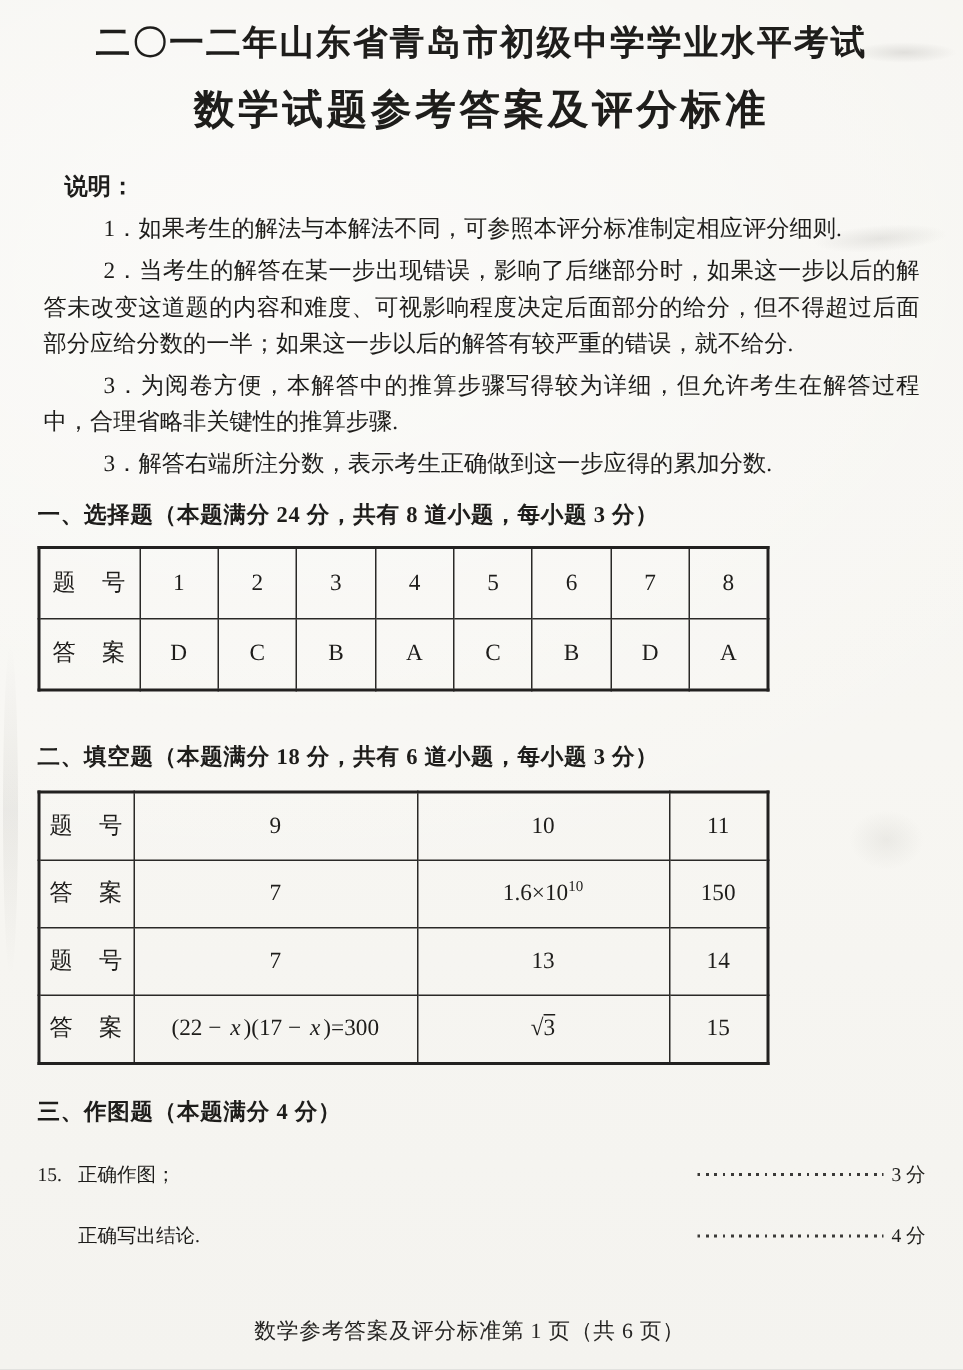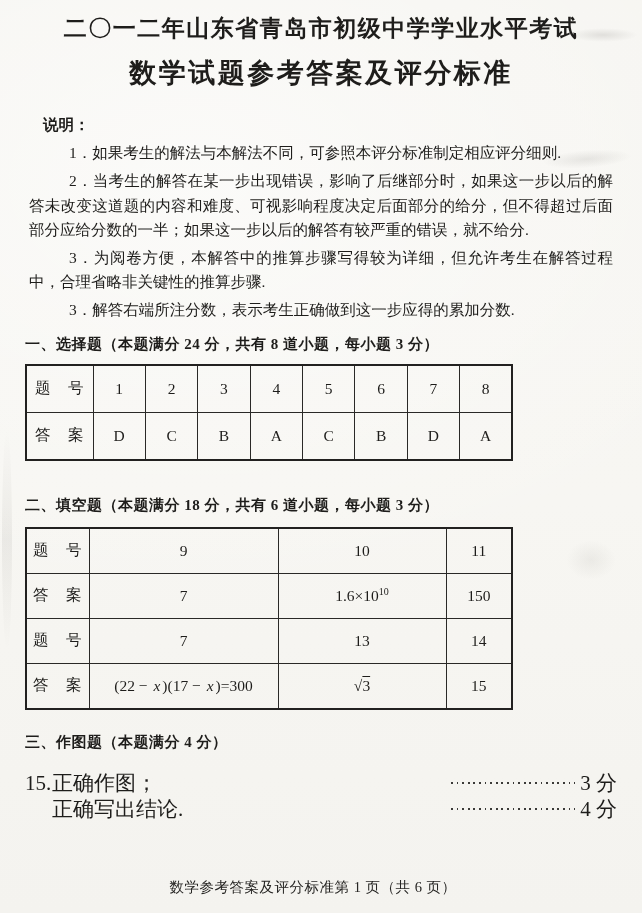--- a/index.html
+++ b/index.html
@@ -30,23 +30,23 @@
   .t2{margin-top:10px;}
   td{border:1.4px solid #2a2927;text-align:center;font-size:15.5px;padding:0;}
   .t1 td{height:46px;}
   .t2 td{height:44px;}
   table{border:2.2px solid #222120;}
   td.rh{letter-spacing:1px;font-size:15.5px;}
   sup{font-size:10px;vertical-align:super;line-height:0;}
   .var{font-family:"Liberation Serif",serif;font-style:italic;padding:0 2px;}
   .rad-sign{font-style:normal;}
   .radicand{text-decoration:overline;}
-  .score-line{display:flex;align-items:center;font-size:21px;line-height:26px;}
+  .score-line{display:flex;align-items:center;font-size:13px;line-height:26px;}
   .sl1{margin-top:16px;}
-  .sl2{}
+  .sl2{margin-top:15px;}
   .item-no{width:27px;flex:none;}
   .leader{width:124px;height:2px;flex:none;margin-left:auto;margin-right:5px;
     background:repeating-linear-gradient(90deg,#3b3a38 0 1.8px,transparent 1.8px 5.6px);}
   .score{flex:none;}
   .footer{position:absolute;left:0;right:16px;bottom:16px;text-align:center;font-size:14.5px;letter-spacing:.5px;color:#272624;}
   .smudge{position:absolute;pointer-events:none;border-radius:50%;}
   .sm1{right:4px;top:28px;width:70px;height:14px;background:radial-gradient(ellipse,rgba(120,118,112,.18),rgba(120,118,112,0) 70%);}
   .sm2{right:10px;top:150px;width:90px;height:18px;background:radial-gradient(ellipse,rgba(120,118,112,.15),rgba(120,118,112,0) 70%);transform:rotate(-4deg);}
   .sm3{right:30px;top:250px;width:60px;height:12px;background:radial-gradient(ellipse,rgba(120,118,112,.12),rgba(120,118,112,0) 70%);}
   .sm4{right:26px;top:540px;width:50px;height:40px;background:radial-gradient(ellipse,rgba(130,128,120,.10),rgba(130,128,120,0) 70%);}

